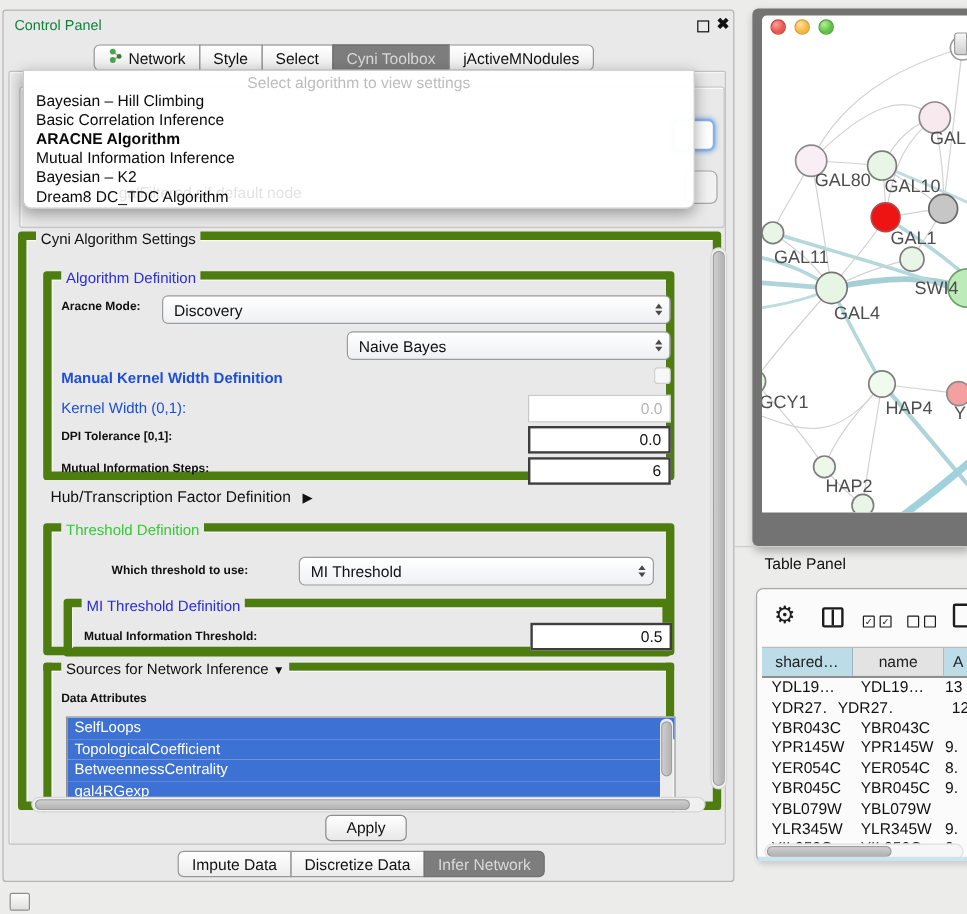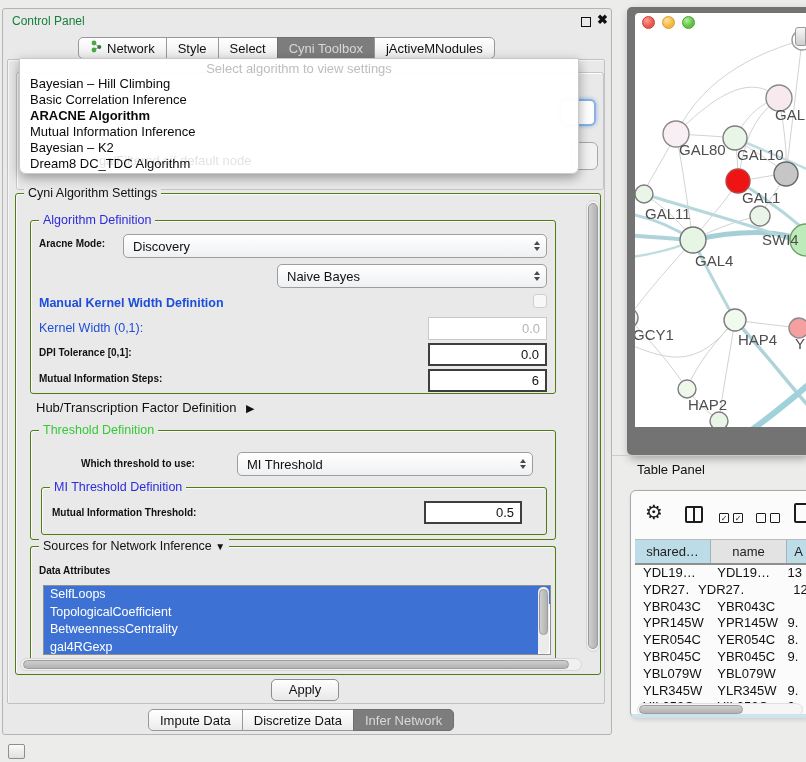--- a/index.html
+++ b/index.html
@@ -39,21 +39,21 @@
   .dropdown { position:absolute; left:16px; top:49px; width:560px; height:116px; z-index:30;
               background:rgba(255,255,255,.97); border:1px solid #c9c9c9; border-radius:0 0 7px 7px;
               box-shadow:0 4px 12px rgba(0,0,0,.35); }
   .dd-prompt { position:absolute; left:0; top:2px; width:100%; text-align:center; font-size:13px; color:#bdbdbd; }
   .dd-item { position:absolute; left:0; width:100%; height:16px; line-height:16px; padding-left:10px;
              font-size:13px; color:#0a0a0a; }
   .dd-item.bold { font-weight:bold; }
   .dd-ghost { position:absolute; left:79px; top:94px; font-size:13px; color:#333; opacity:.14; }
 
   
-  .gbox { position:absolute; border:1px solid #4d7c0f; border-radius:3px; box-shadow: inset 1px 1px 0 rgba(255,255,255,.75); }
+  .gbox { position:absolute; border:7px solid #4d7c0f; border-radius:3px; box-shadow: inset 1px 1px 0 rgba(255,255,255,.75); }
   .legend { position:absolute; top:-8px; left:8px; background:#e9e9e9; padding:0 4px; font-size:12.5px; color:#111; white-space:nowrap; }
   .legend.blue { color:#2b2bdc; }
   .legend.green { color:#35c935; }
 
   .blab { position:absolute; font-size:10px; font-weight:bold; color:#111; white-space:nowrap; }
   .glab { position:absolute; font-size:12.5px; color:#1d4ed8; white-space:nowrap; }
 
   .combo { position:absolute; height:24px; background:linear-gradient(#ffffff,#eef0f2); border:1px solid #9d9d9d;
            border-radius:5px; font-size:13px; color:#111; display:flex; align-items:center; padding-left:9px; }
   .stepper { position:absolute; right:6px; top:50%; transform:translateY(-50%); display:flex; flex-direction:column; align-items:center; }
@@ -220,21 +220,21 @@
           <span>MI Threshold</span>
           <span class="stepper">
               <span class="tri-up"></span>
               <span class="tri-dn"></span>
             </span>
         </div>
 
         <div class="gbox" style="left:10px; top:56px; width:506px; height:48px;">
           <div class="legend blue">MI Threshold Definition</div>
           <div class="blab" style="left:10px; top:19px;">Mutual Information Threshold:</div>
-          <div class="field" style="left:382px; top:13px; width:98px;">
+          <div class="field" style="left:382px; top:13px; width:118px;">
             <span>0.5</span>
           </div>
         </div>
       </div>
 
       <div class="gbox" style="left:14px; top:352px; width:526px; height:126px; border-bottom-color:transparent;">
         <div class="legend">
           <span>Sources for Network Inference</span>
           <span style="font-size:10px;">▼</span>
         </div>

